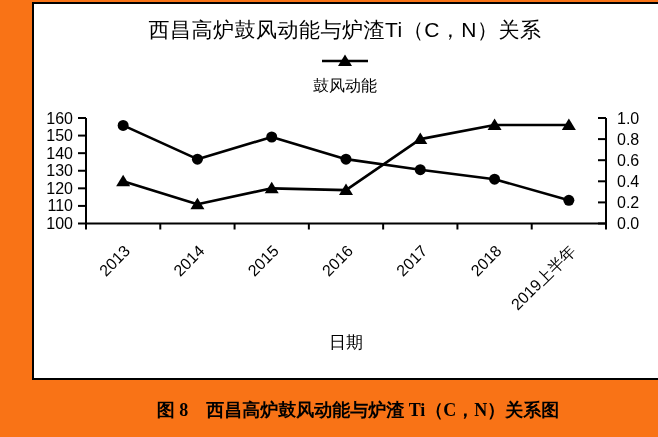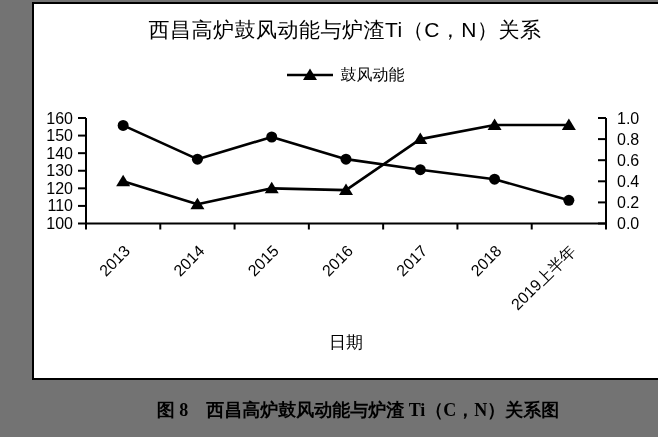--- a/index.html
+++ b/index.html
@@ -1,32 +1,32 @@
 <!DOCTYPE html>
 <html><head>
 <meta charset="utf-8">
 <style>
   html,body{margin:0;padding:0;background:#fff;}
   .stage{
-    position:relative;width:658px;height:437px;background:#737373;overflow:hidden;
+    position:relative;width:658px;height:437px;background:#f97316;overflow:hidden;
     font-family:"Liberation Sans", sans-serif;color:#000;
   }
   .frame{
     position:absolute;left:32px;top:2px;width:640px;height:378px;
     border:2px solid #000;box-sizing:border-box;background:#fff;
   }
   .chart-title{
     position:absolute;left:32px;top:16px;width:626px;text-align:center;
     font-size:21px;font-weight:500;letter-spacing:0.5px;white-space:nowrap;
   }
   .legend{
     position:absolute;left:32px;top:62px;width:626px;height:26px;
     display:flex;justify-content:center;align-items:center;gap:14px;
   }
-  .legend-item{display:inline-flex;align-items:center;gap:7px;font-size:16px;white-space:nowrap;}
+  .legend-item{display:inline-flex;align-items:center;gap:7px;font-size:16px;white-space:nowrap;flex-direction:column;}
   .legend-item svg{display:block;}
   #plot{position:absolute;left:0;top:0;}
   #plot text{font-family:"Liberation Sans", sans-serif;fill:#000;}
   .caption{
     position:absolute;left:0;top:398px;width:658px;text-align:center;
     font-family:"Liberation Serif", serif;font-weight:bold;font-size:18px;
     white-space:nowrap;
     margin-left:29px;
   }
 </style>

